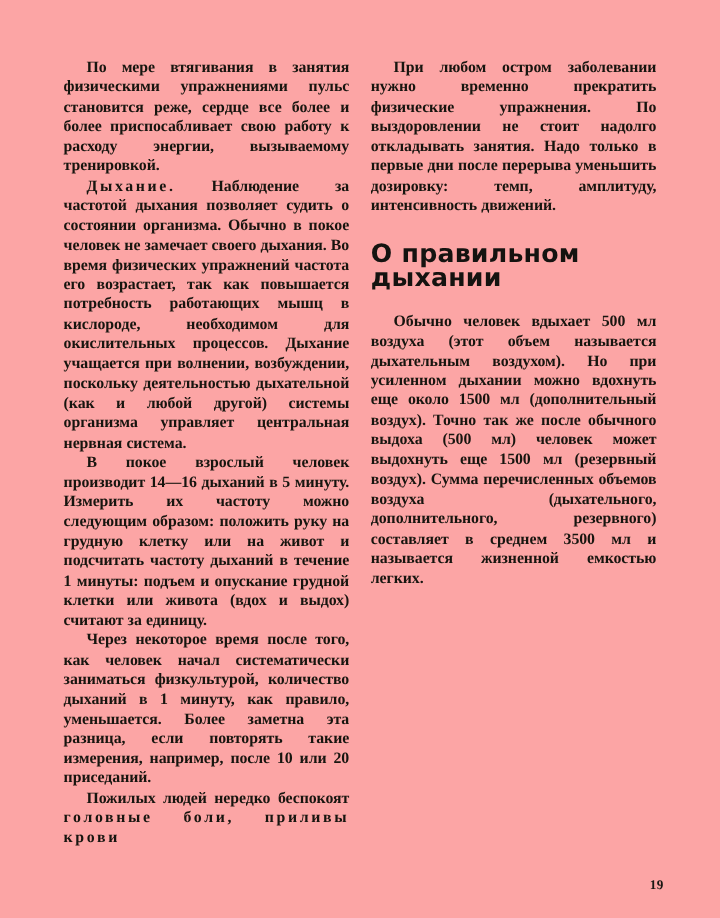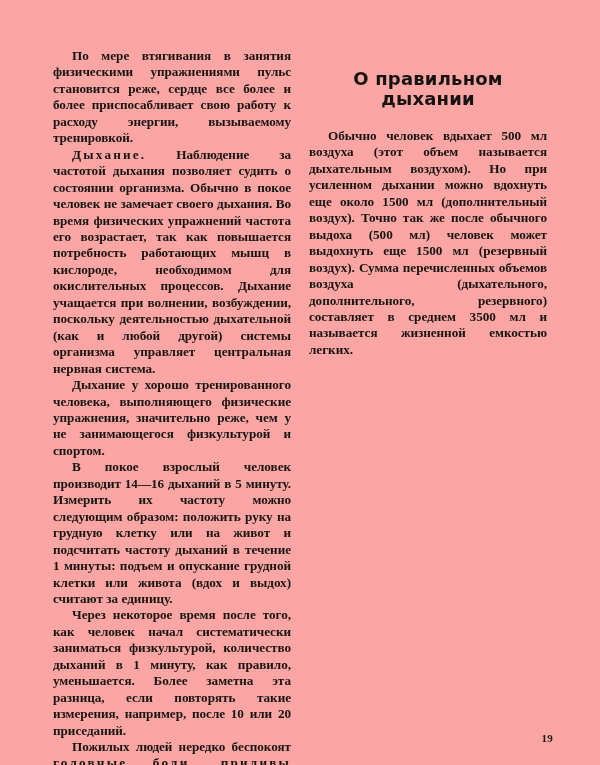--- a/index.html
+++ b/index.html
@@ -60,23 +60,22 @@
 
   
   .spaced {
     letter-spacing: 2.2px;
     word-spacing: 3px;
   }
 
   .heading {
     margin: 0;
     padding: 0;
-    text-align: center;
     font-family: "DejaVu Sans", "Liberation Sans", sans-serif;
-    font-size: 18px;
+    font-size: 21px;
     font-weight: bold;
     line-height: 20px;
     letter-spacing: 0.2px;
     color: #151310;
   }
 
   .gap-before-heading { height: 21px; }
   .gap-after-heading  { height: 19px; }
 
   .folio {
@@ -97,33 +96,33 @@
 <div class="page">
 
   <div class="columns">
 
     <div class="column">
 
       <p class="para">По мере втягивания в занятия физическими упражнениями пульс становится реже, сердце все более и более приспосабливает свою работу к расходу энергии, вызываемому тренировкой.</p>
 
       <p class="para"><span class="spaced">Дыхание.</span><span> Наблюдение за частотой дыхания позволяет судить о состоянии организма. Обычно в покое человек не замечает своего дыхания. Во время физических упражнений частота его возрастает, так как повышается потребность работающих мышц в кислороде, необходимом для окислительных процессов. Дыхание учащается при волнении, возбуждении, поскольку деятельностью дыхательной (как и любой другой) системы организма управляет центральная нервная система.</span></p>
 
-      <p class="para">Дыхание у хорошо тренированного человека, выполняющего физические упражнения, значительно реже, чем у не занимающегося физкультурой и спортом.</p>
 
       <p class="para">В покое взрослый человек производит 14—16 дыханий в 5 минуту. Измерить их частоту можно следующим образом: положить руку на грудную клетку или на живот и подсчитать частоту дыханий в течение 1 минуты: подъем и опускание грудной клетки или живота (вдох и выдох) считают за единицу.</p>
 
       <p class="para">Через некоторое время после того, как человек начал систематически заниматься физкультурой, количество дыханий в 1 минуту, как правило, уменьшается. Более заметна эта разница, если повторять такие измерения, например, после 10 или 20 приседаний.</p>
 
       <p class="para"><span>Пожилых людей нередко беспокоят </span><span class="spaced">головные боли, приливы крови</span></p>
 
     </div>
 
     <div class="column">
 
 
+      <p class="para">При любом остром заболевании нужно временно прекратить физические упражнения. По выздоровлении не стоит надолго откладывать занятия. Надо только в первые дни после перерыва уменьшить дозировку: темп, амплитуду, интенсивность движений.</p>
 
 
       <div class="gap-before-heading"></div>
 
       <h2 class="heading">О правильном дыхании</h2>
 
       <div class="gap-after-heading"></div>
 
 
 

